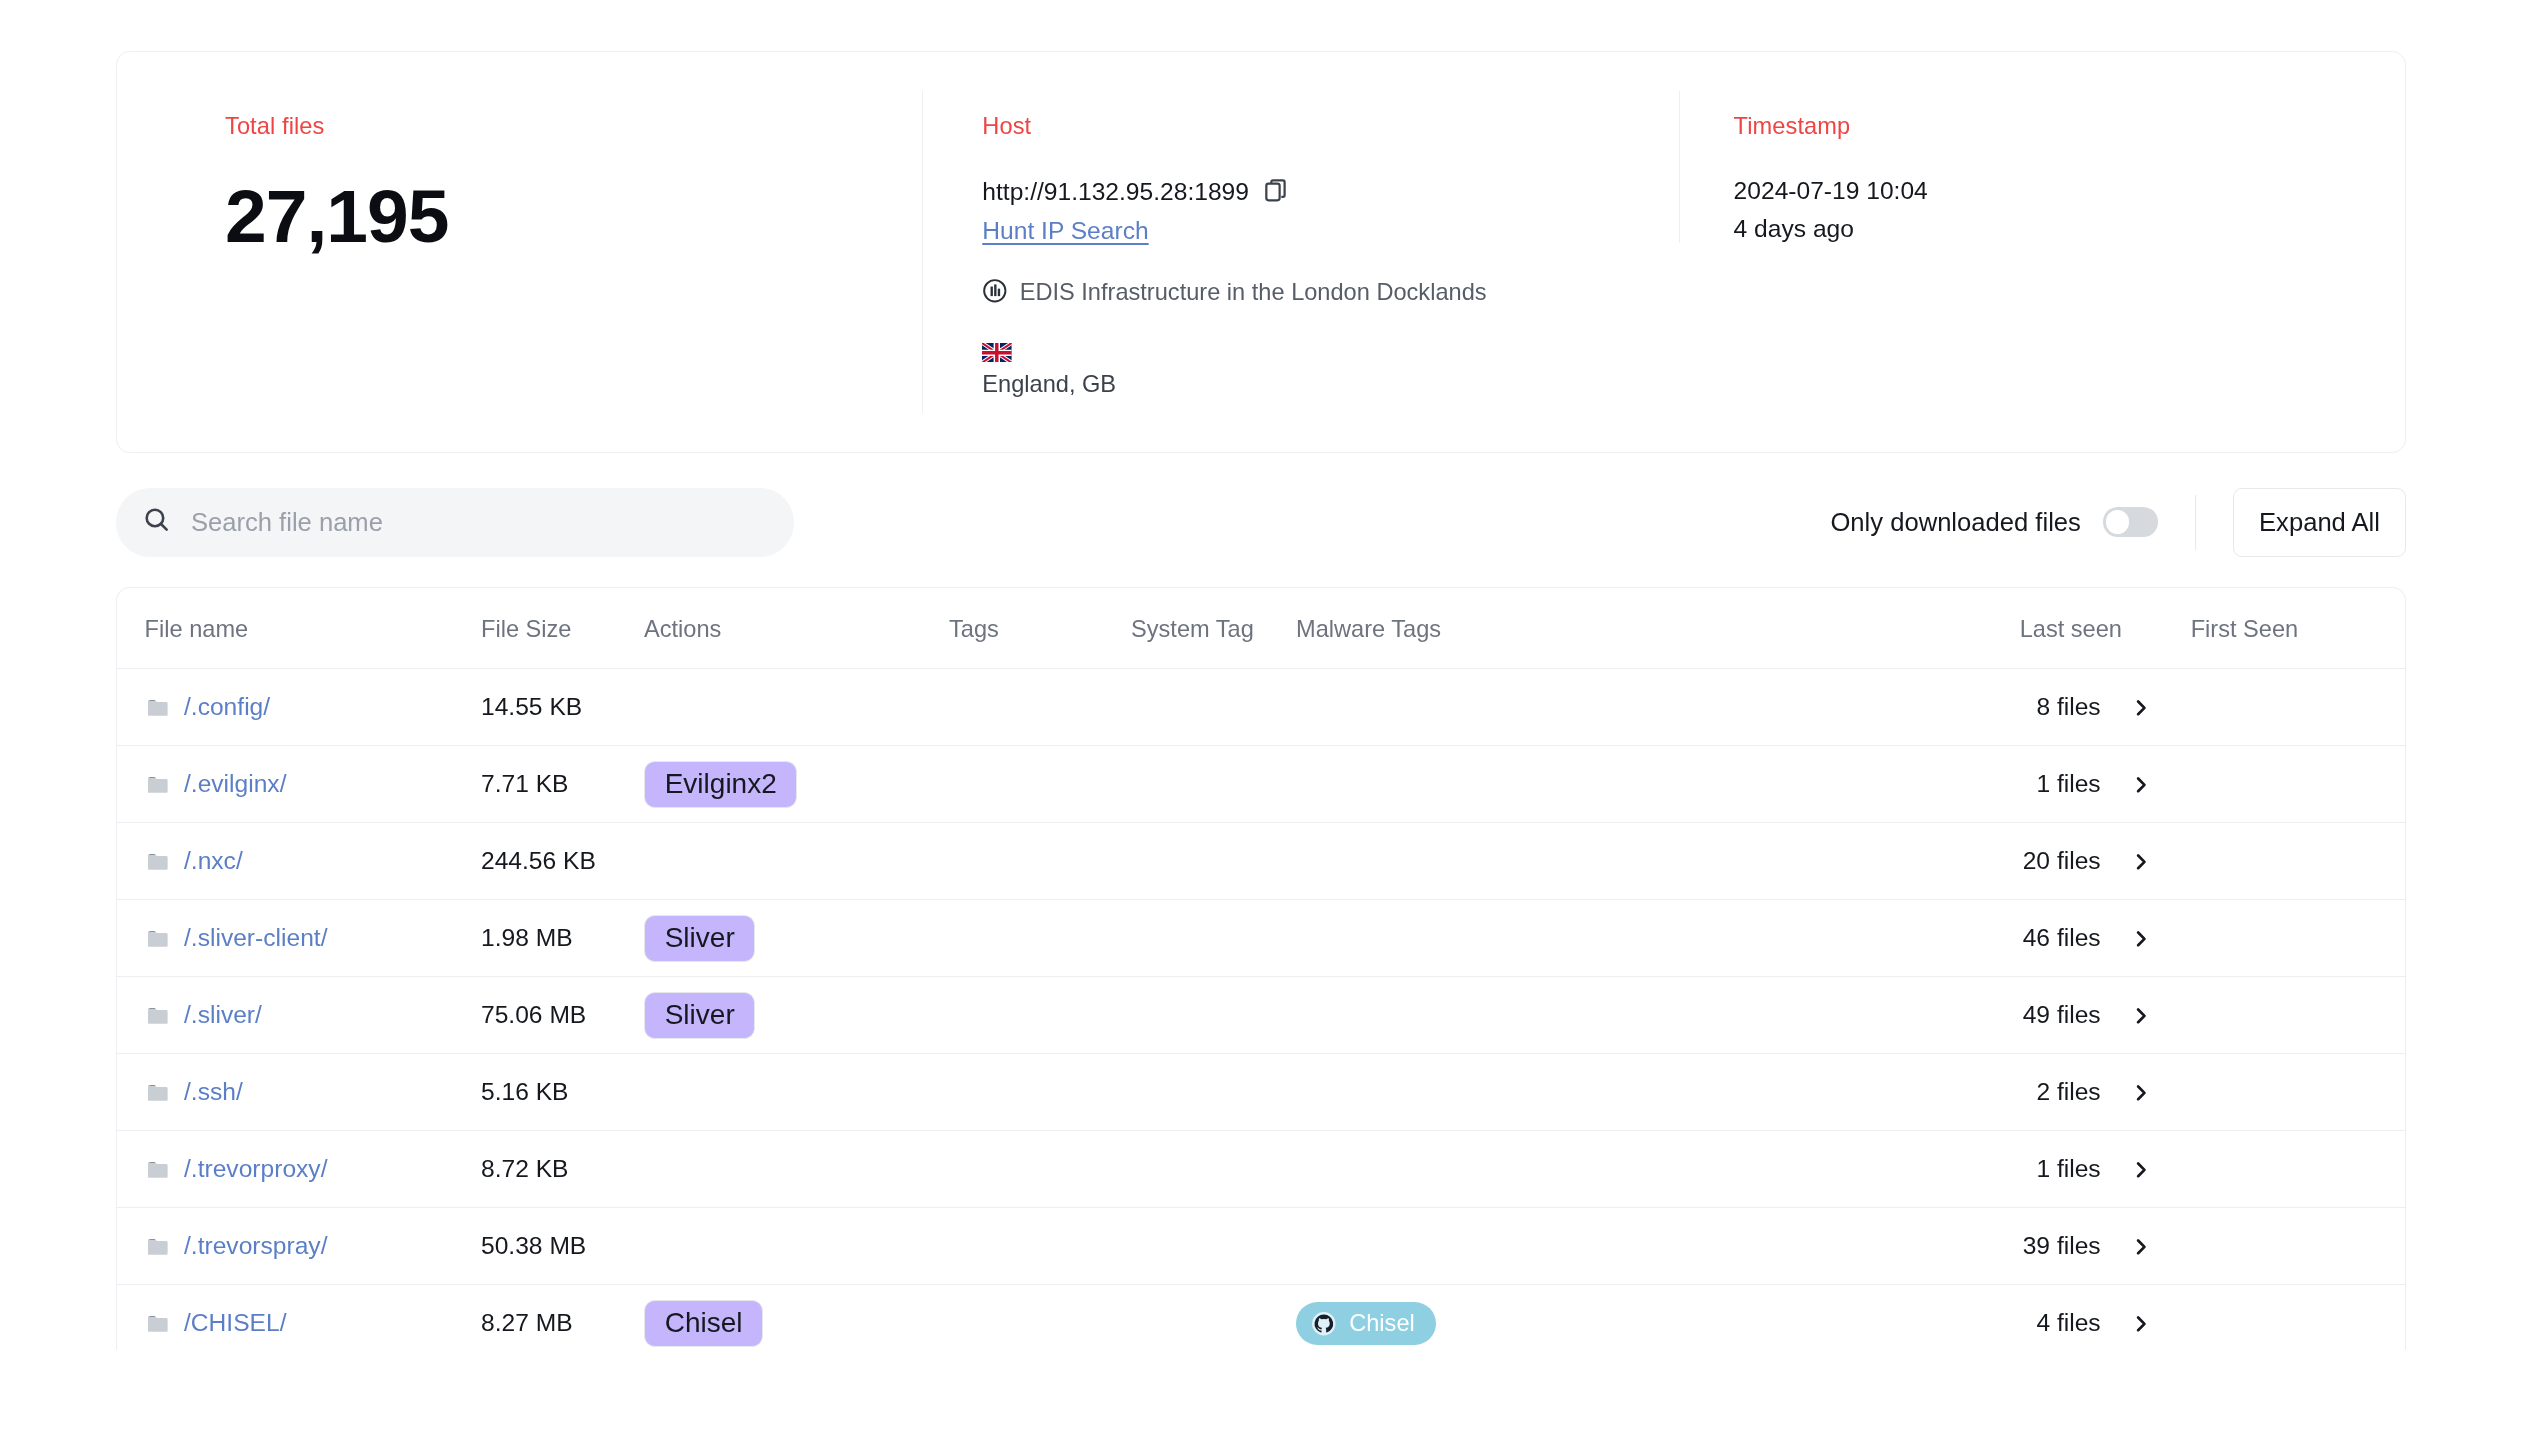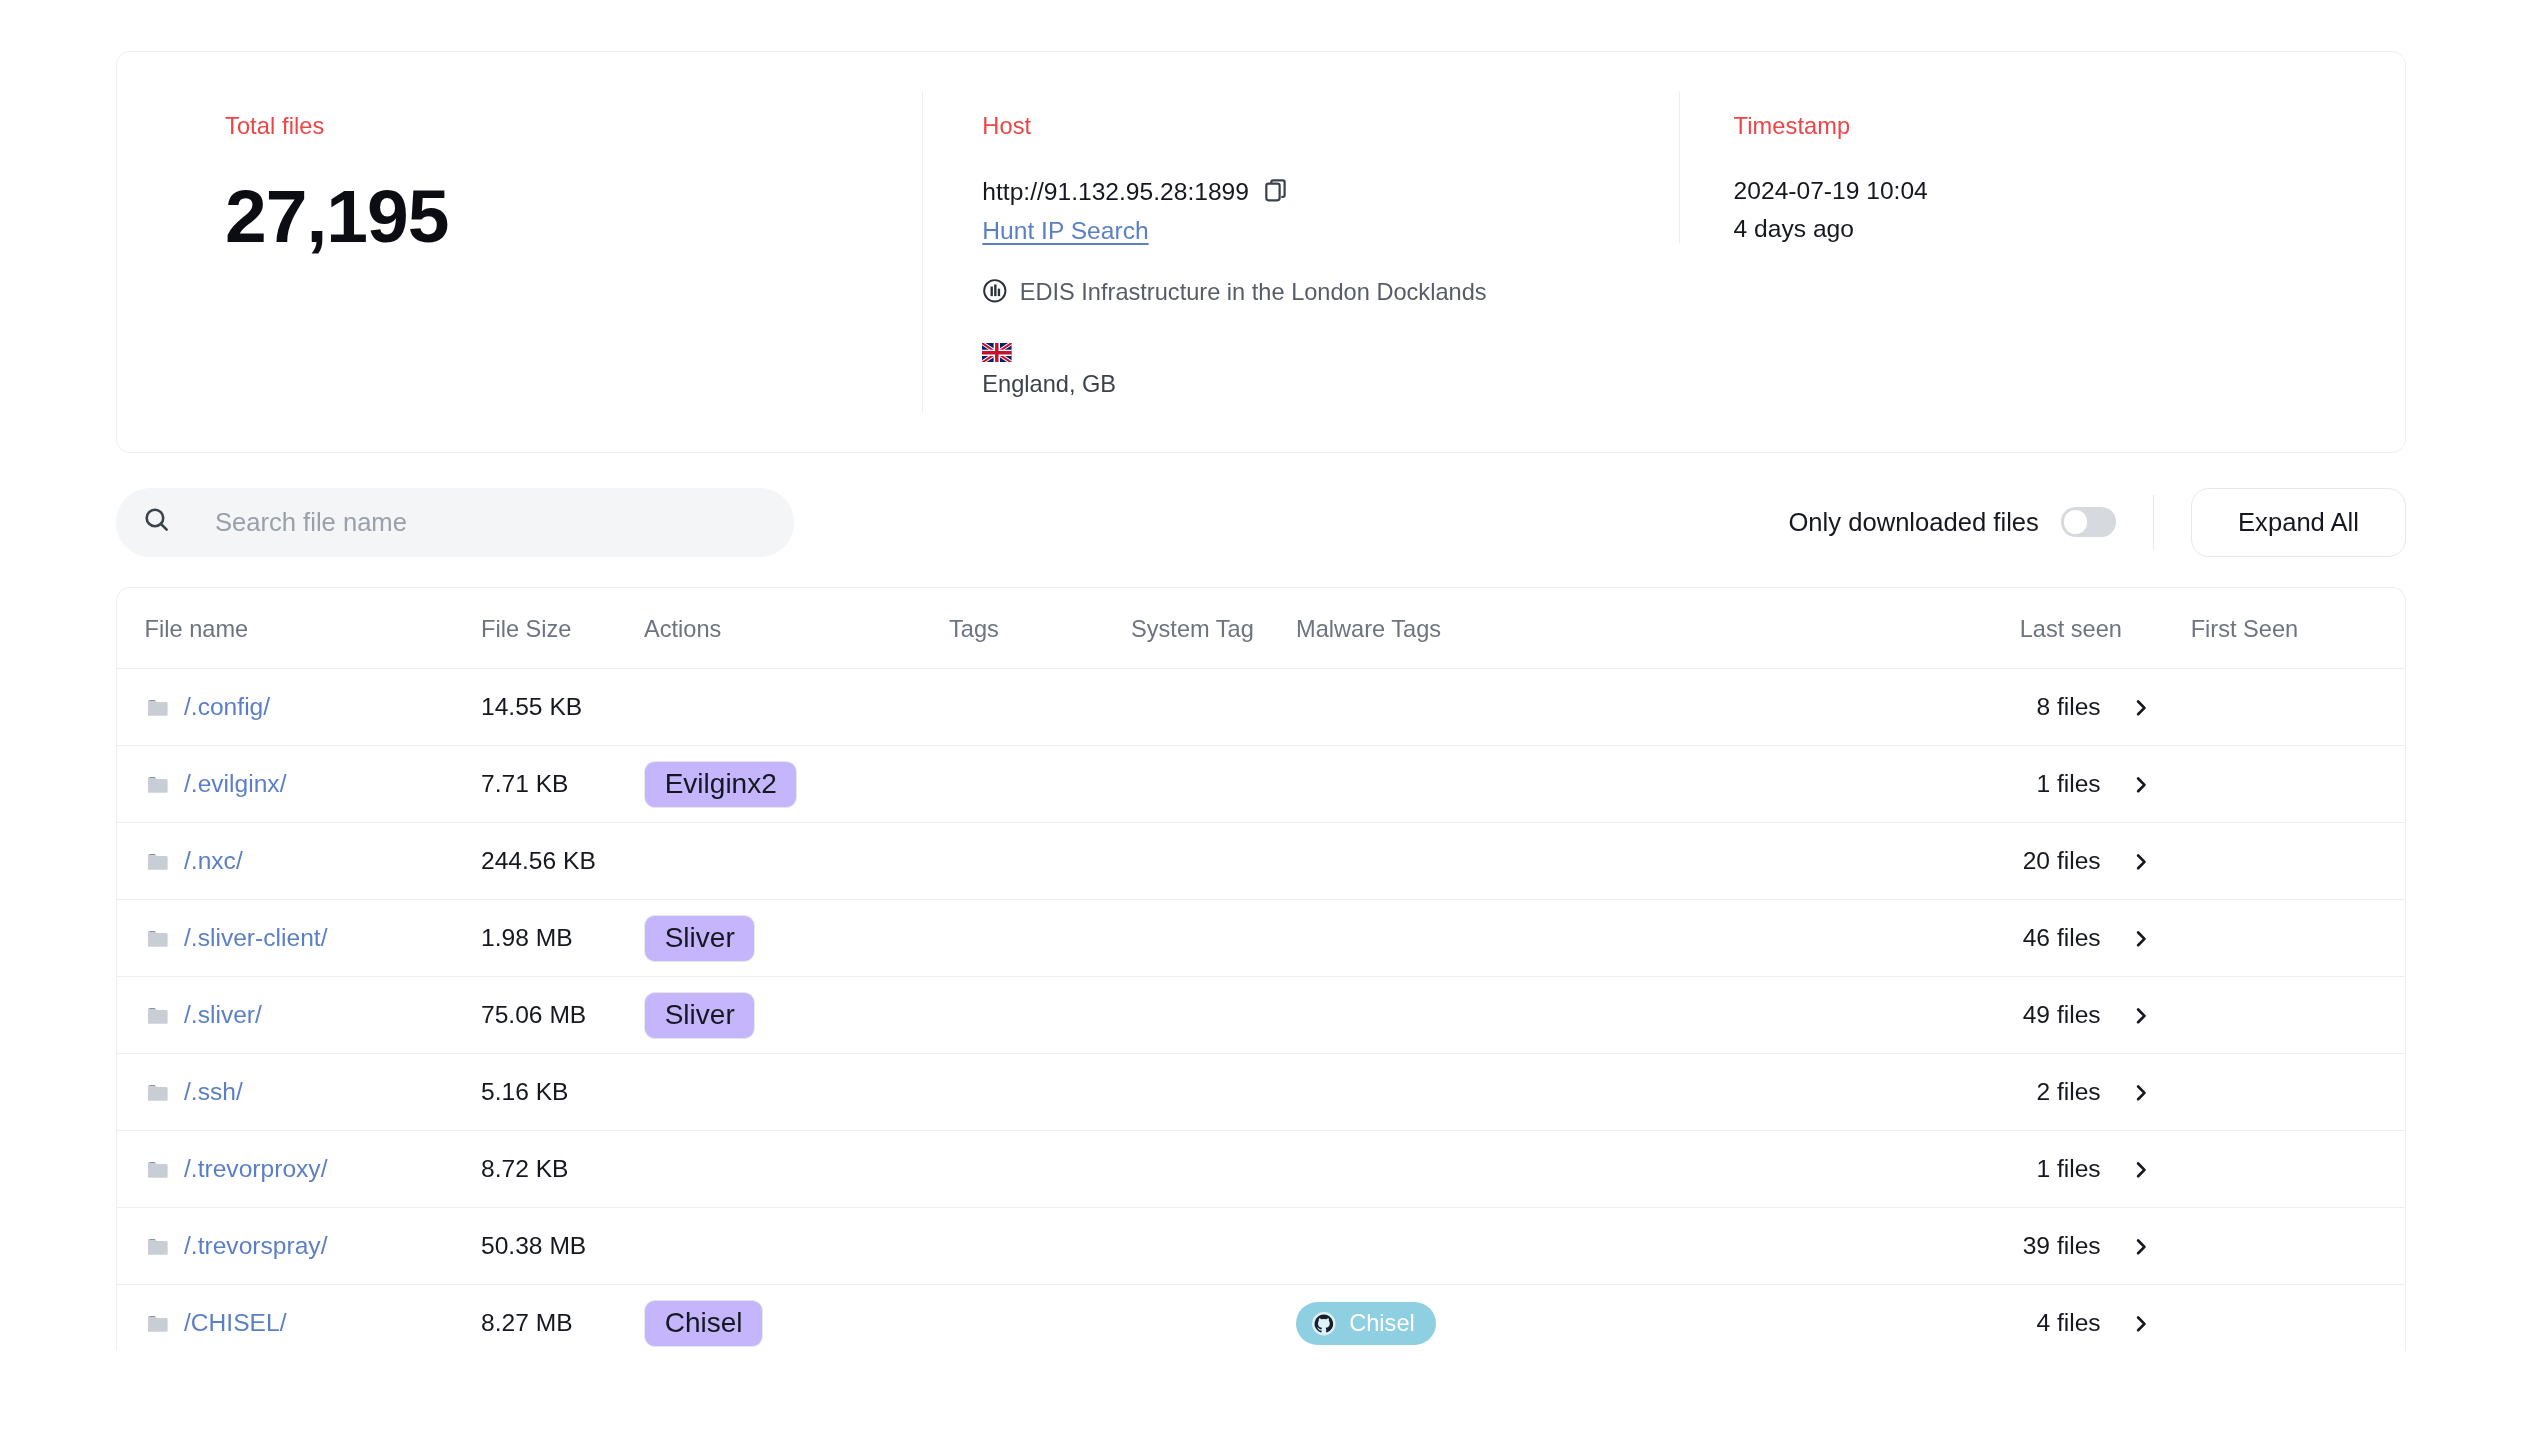--- a/index.html
+++ b/index.html
@@ -130,21 +130,20 @@
     gap: 19.7px;
   }
   .search-input {
     border: none;
     outline: none;
     background: transparent;
     font-family: "Liberation Sans", sans-serif;
     font-size: 25.6px;
     color: #15181e;
     width: 100%;
-    margin-left: 24px;
   }
   .search-input::placeholder { color: #9aa0a9; }
 
   .right-controls {
     display: flex;
     align-items: center;
     gap: 0;
   }
   .toggle-label { font-size: 25.6px; color: #15181e; }
   .toggle {
@@ -165,23 +164,23 @@
   }
   .divider-v {
     width: 1.5px;
     height: 55px;
     background: #e6e8ec;
     margin: 0 37px;
   }
   .expand-btn {
     border: 1.5px solid #e6e8ec;
     background: #fff;
-    border-radius: 18px;
+    border-radius: 9px;
     height: 69px;
-    padding: 0 46px;
+    padding: 0 25px;
     font-family: "Liberation Sans", sans-serif;
     font-size: 25.6px;
     color: #15181e;
     cursor: pointer;
   }
 
   
   .table-card {
     margin-top: 23.6px;
     border: 1.5px solid #eceef1;

